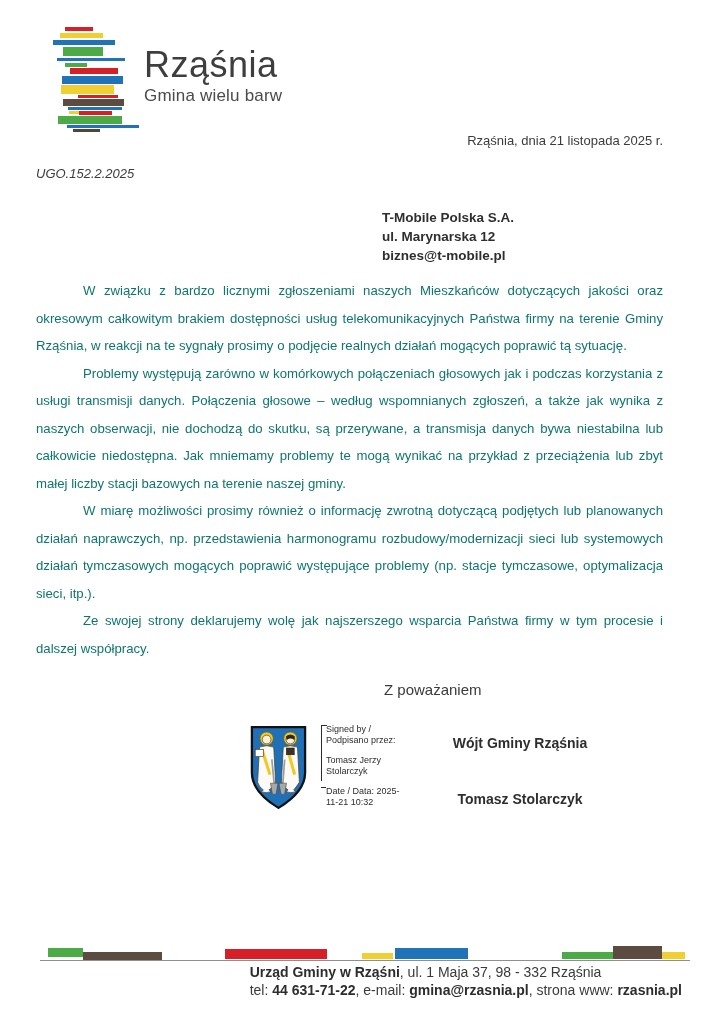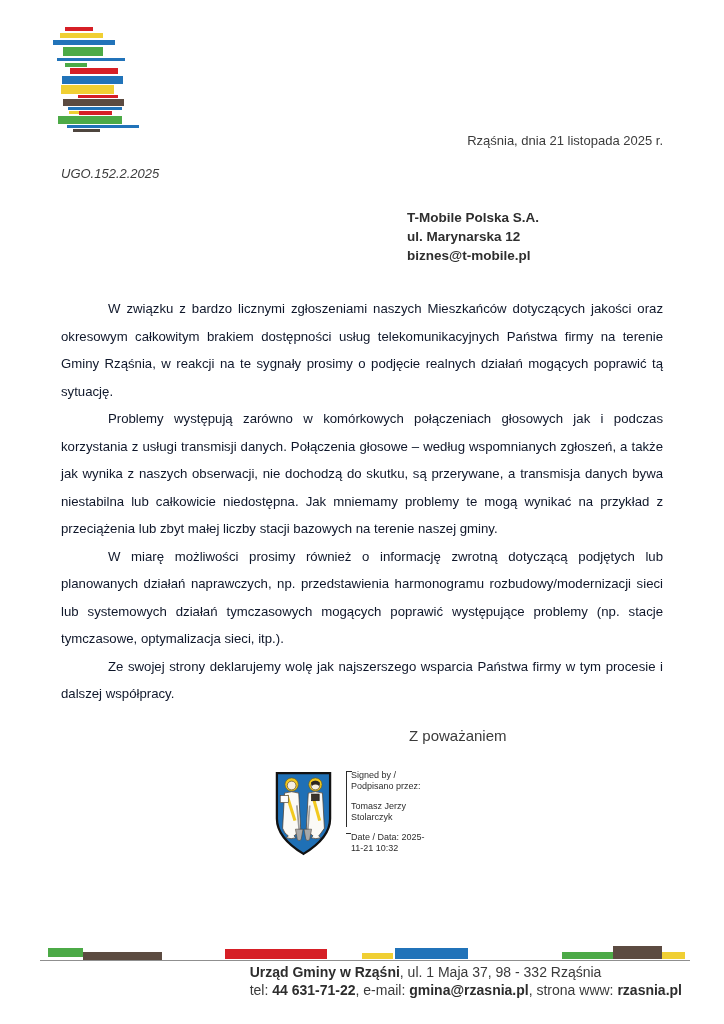--- a/index.html
+++ b/index.html
@@ -12,25 +12,25 @@
     overflow:hidden;
   }
   
   .logo-block{position:absolute;left:45px;top:27px;}
   .logo-bars{position:relative;width:100px;height:105px;}
   .bar{position:absolute;}
   .logo-text{position:absolute;left:99px;top:19px;white-space:nowrap;}
   .logo-title{font-size:36px;line-height:38px;color:#3e3e3e;letter-spacing:.5px;}
   .logo-subtitle{font-size:17px;line-height:19px;color:#4a4a4a;margin-top:2px;letter-spacing:.2px;}
   
-  .content{padding:133px 61px 0 61px;}
+  .content{padding:133px 61px 0 36px;}
   .date-line{text-align:right;font-size:13px;line-height:16px;}
   .ref-number{margin-top:17px;font-size:13px;line-height:16px;font-style:italic;}
   .recipient{margin-top:26px;margin-left:346px;font-weight:bold;font-size:13.5px;line-height:19px;color:#2e2e2e;}
-  .letter-body{margin-top:30px;font-size:13.2px;line-height:27.5px;text-align:justify;color:#0f172a;}
+  .letter-body{margin-top:12px;font-size:13.2px;line-height:27.5px;text-align:justify;color:#0f766e;}
   .letter-body p{margin:0;text-indent:47px;}
   .closing{margin-top:20px;margin-left:348px;font-size:15px;line-height:16px;}
   
   .sig-row{margin-top:24px;margin-left:214px;display:flex;align-items:flex-start;}
   .herb{width:57px;height:86px;margin-top:3px;flex:none;}
   .stamp{margin-left:14px;margin-top:2px;width:82px;font-size:9px;line-height:11px;color:#2d2d2d;position:relative;padding-left:5px;flex:none;}
   .stamp::before{content:"";position:absolute;left:0;top:1px;width:5px;height:55px;border-left:1px solid #2b2b2b;border-top:1px solid #2b2b2b;}
   .stamp::after{content:"";position:absolute;left:0;top:63px;width:5px;height:1px;background:#2b2b2b;}
   .stamp .grp{white-space:nowrap;}
   .stamp .grp + .grp{margin-top:9px;}
@@ -59,20 +59,24 @@
         <div class="bar" style="left: 16px; top: 58px; width: 53px; height: 9px; background: rgb(240, 207, 51);"></div>
         <div class="bar" style="left: 33px; top: 68px; width: 40px; height: 3px; background: rgb(214, 31, 38);"></div>
         <div class="bar" style="left: 18px; top: 72px; width: 61px; height: 7px; background: rgb(92, 75, 65);"></div>
         <div class="bar" style="left: 23px; top: 80px; width: 54px; height: 3px; background: rgb(33, 115, 185);"></div>
         <div class="bar" style="left: 24px; top: 84px; width: 14px; height: 3px; background: rgb(240, 207, 51);"></div>
         <div class="bar" style="left: 34px; top: 84px; width: 33px; height: 4px; background: rgb(214, 31, 38);"></div>
         <div class="bar" style="left: 13px; top: 89px; width: 64px; height: 8px; background: rgb(76, 170, 71);"></div>
         <div class="bar" style="left: 22px; top: 98px; width: 72px; height: 3px; background: rgb(33, 115, 185);"></div>
         <div class="bar" style="left: 28px; top: 102px; width: 27px; height: 3px; background: rgb(78, 69, 62);"></div>
       </div>
+    <div class="logo-text">
+      <div class="logo-title">Rząśnia</div>
+      <div class="logo-subtitle">Gmina wielu barw</div>
+    </div>
   </header>
 
   <main class="content">
     <div class="date-line">Rząśnia, dnia 21 listopada 2025 r.</div>
     <div class="ref-number">UGO.152.2.2025</div>
 
     <div class="recipient">
       <div>T-Mobile Polska S.A.</div>
       <div>ul. Marynarska 12</div>
       <div>biznes@t-mobile.pl</div>
@@ -121,20 +125,24 @@
         <div class="grp">
           <div>Tomasz Jerzy</div>
           <div>Stolarczyk</div>
         </div>
         <div class="grp">
           <div>Date / Data: 2025-</div>
           <div>11-21 10:32</div>
         </div>
       </div>
 
+      <div class="sig-col">
+        <div class="sig-title">Wójt Gminy Rząśnia</div>
+        <div class="sig-name">Tomasz Stolarczyk</div>
+      </div>
     </div>
   </main>
 
   <footer>
     <div class="footer-bars">
         <div class="bar" style="left: 8px; top: 2px; width: 35px; height: 9px; background: rgb(76, 170, 71);"></div>
         <div class="bar" style="left: 43px; top: 6px; width: 79px; height: 8px; background: rgb(92, 75, 65);"></div>
         <div class="bar" style="left: 185px; top: 3px; width: 102px; height: 10px; background: rgb(214, 31, 38);"></div>
         <div class="bar" style="left: 322px; top: 7px; width: 31px; height: 6px; background: rgb(240, 207, 51);"></div>
         <div class="bar" style="left: 355px; top: 2px; width: 73px; height: 11px; background: rgb(33, 115, 185);"></div>

